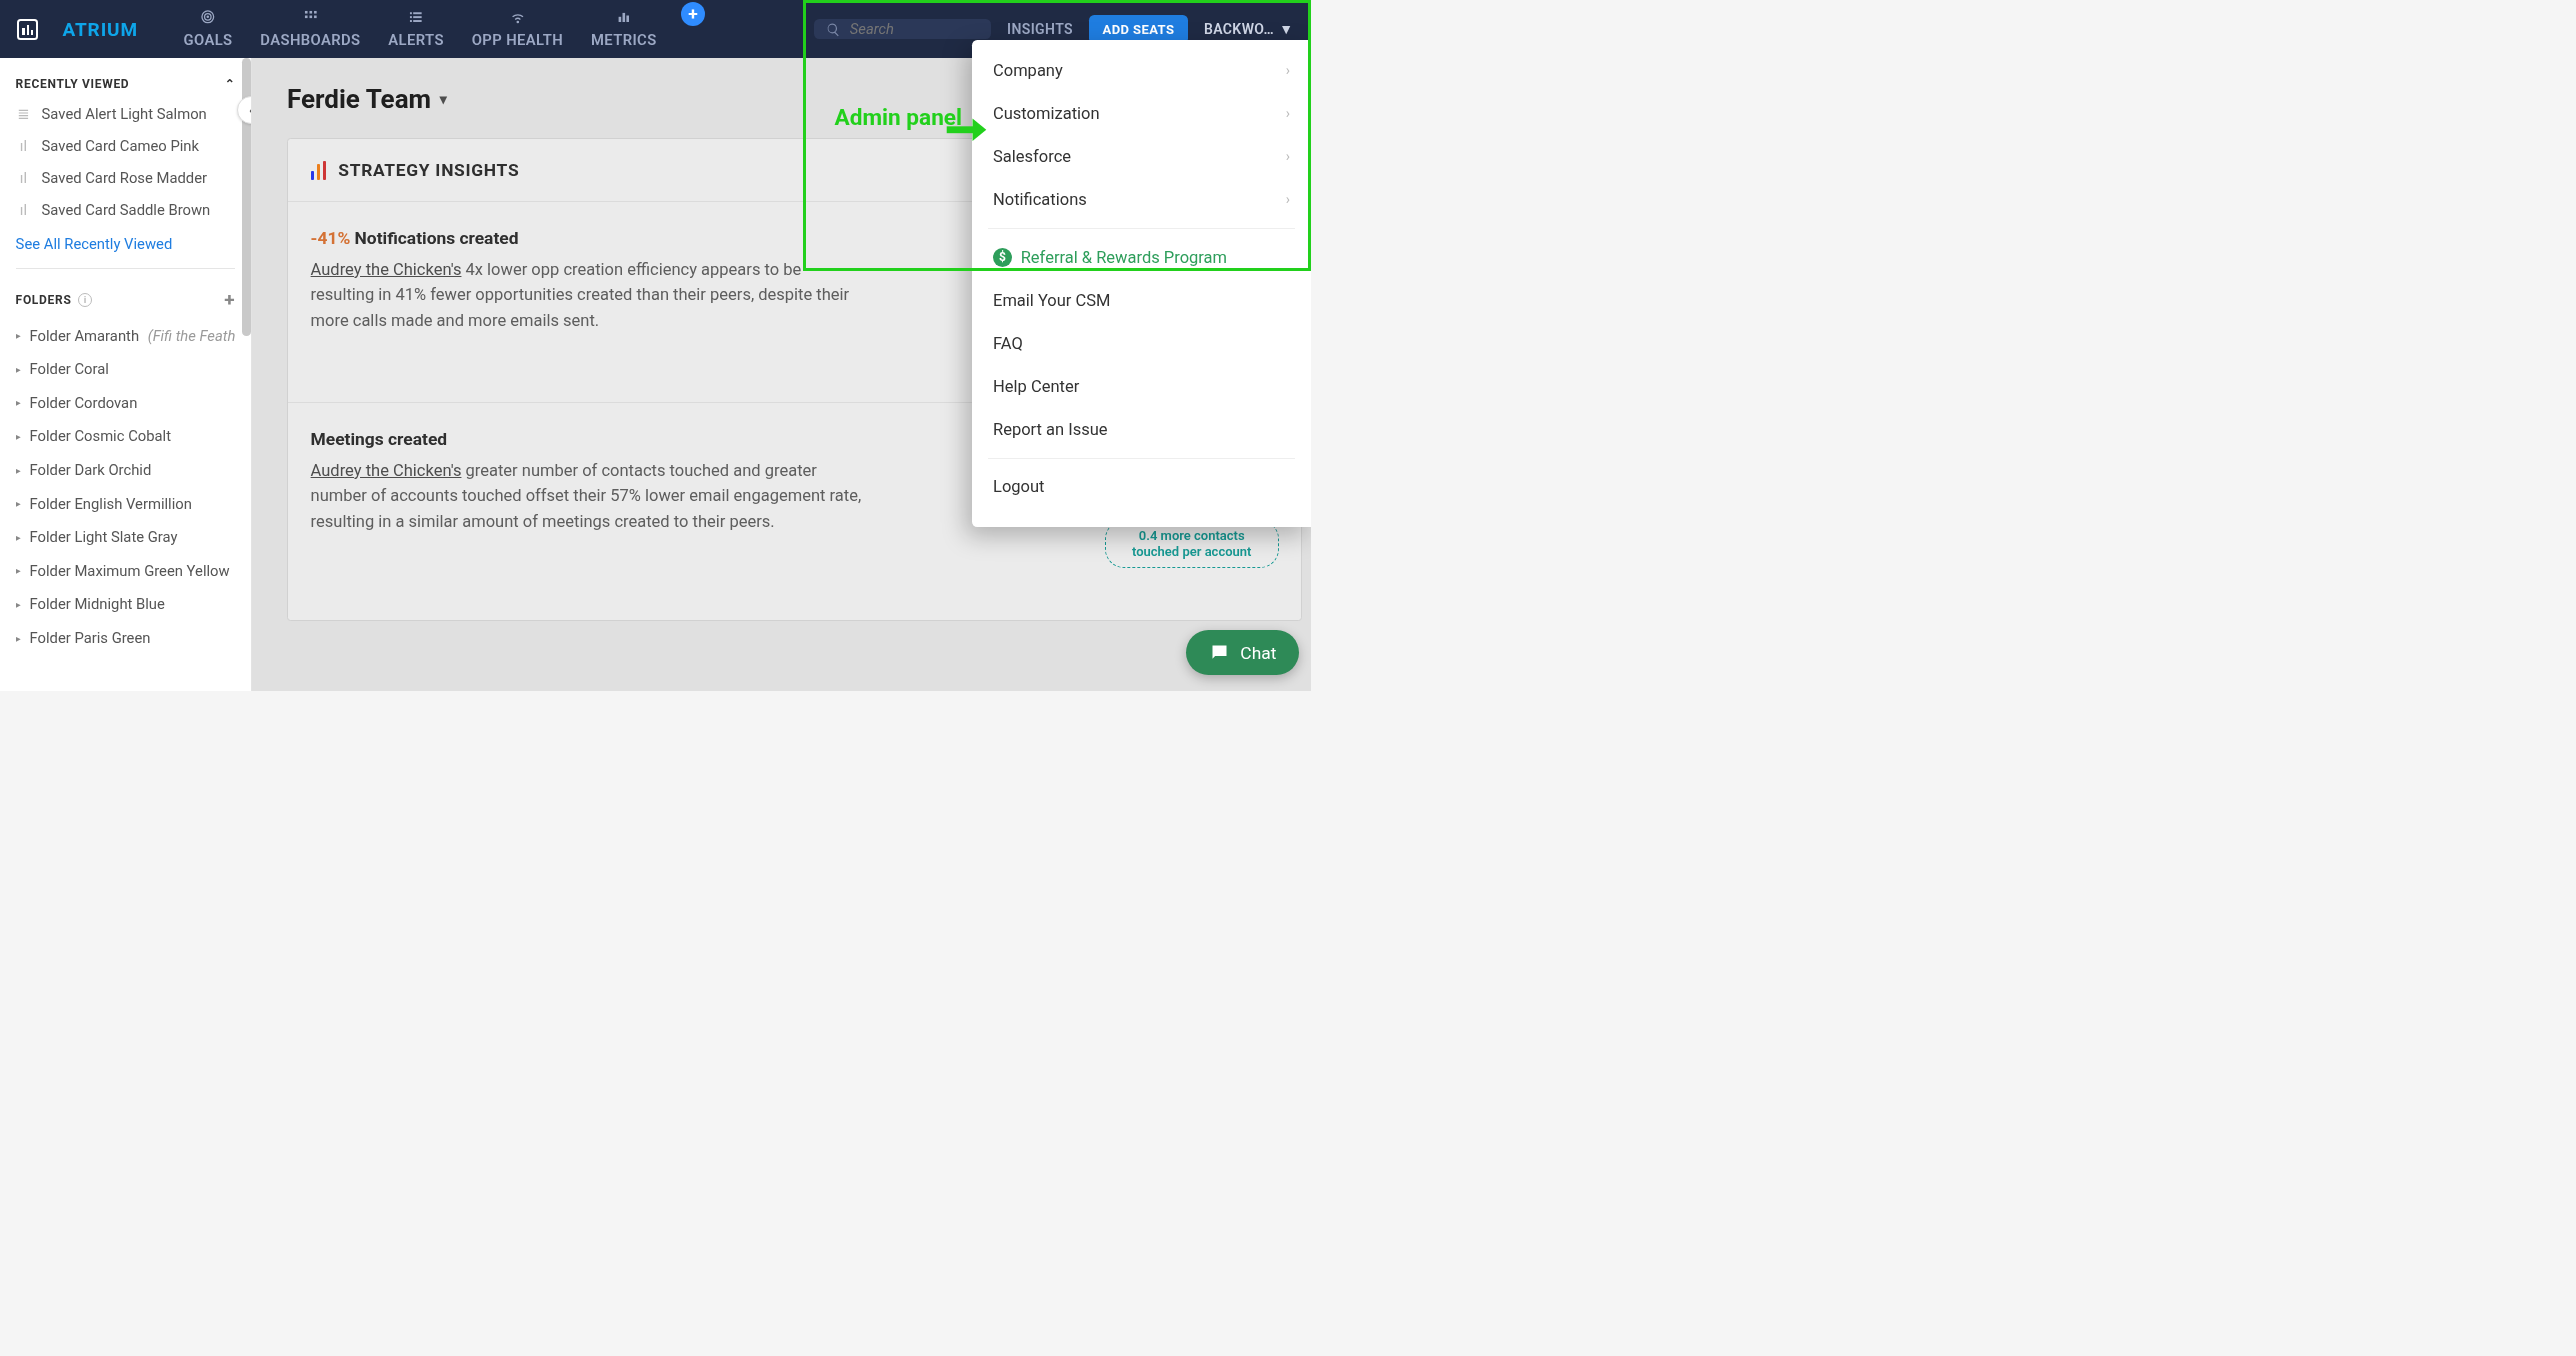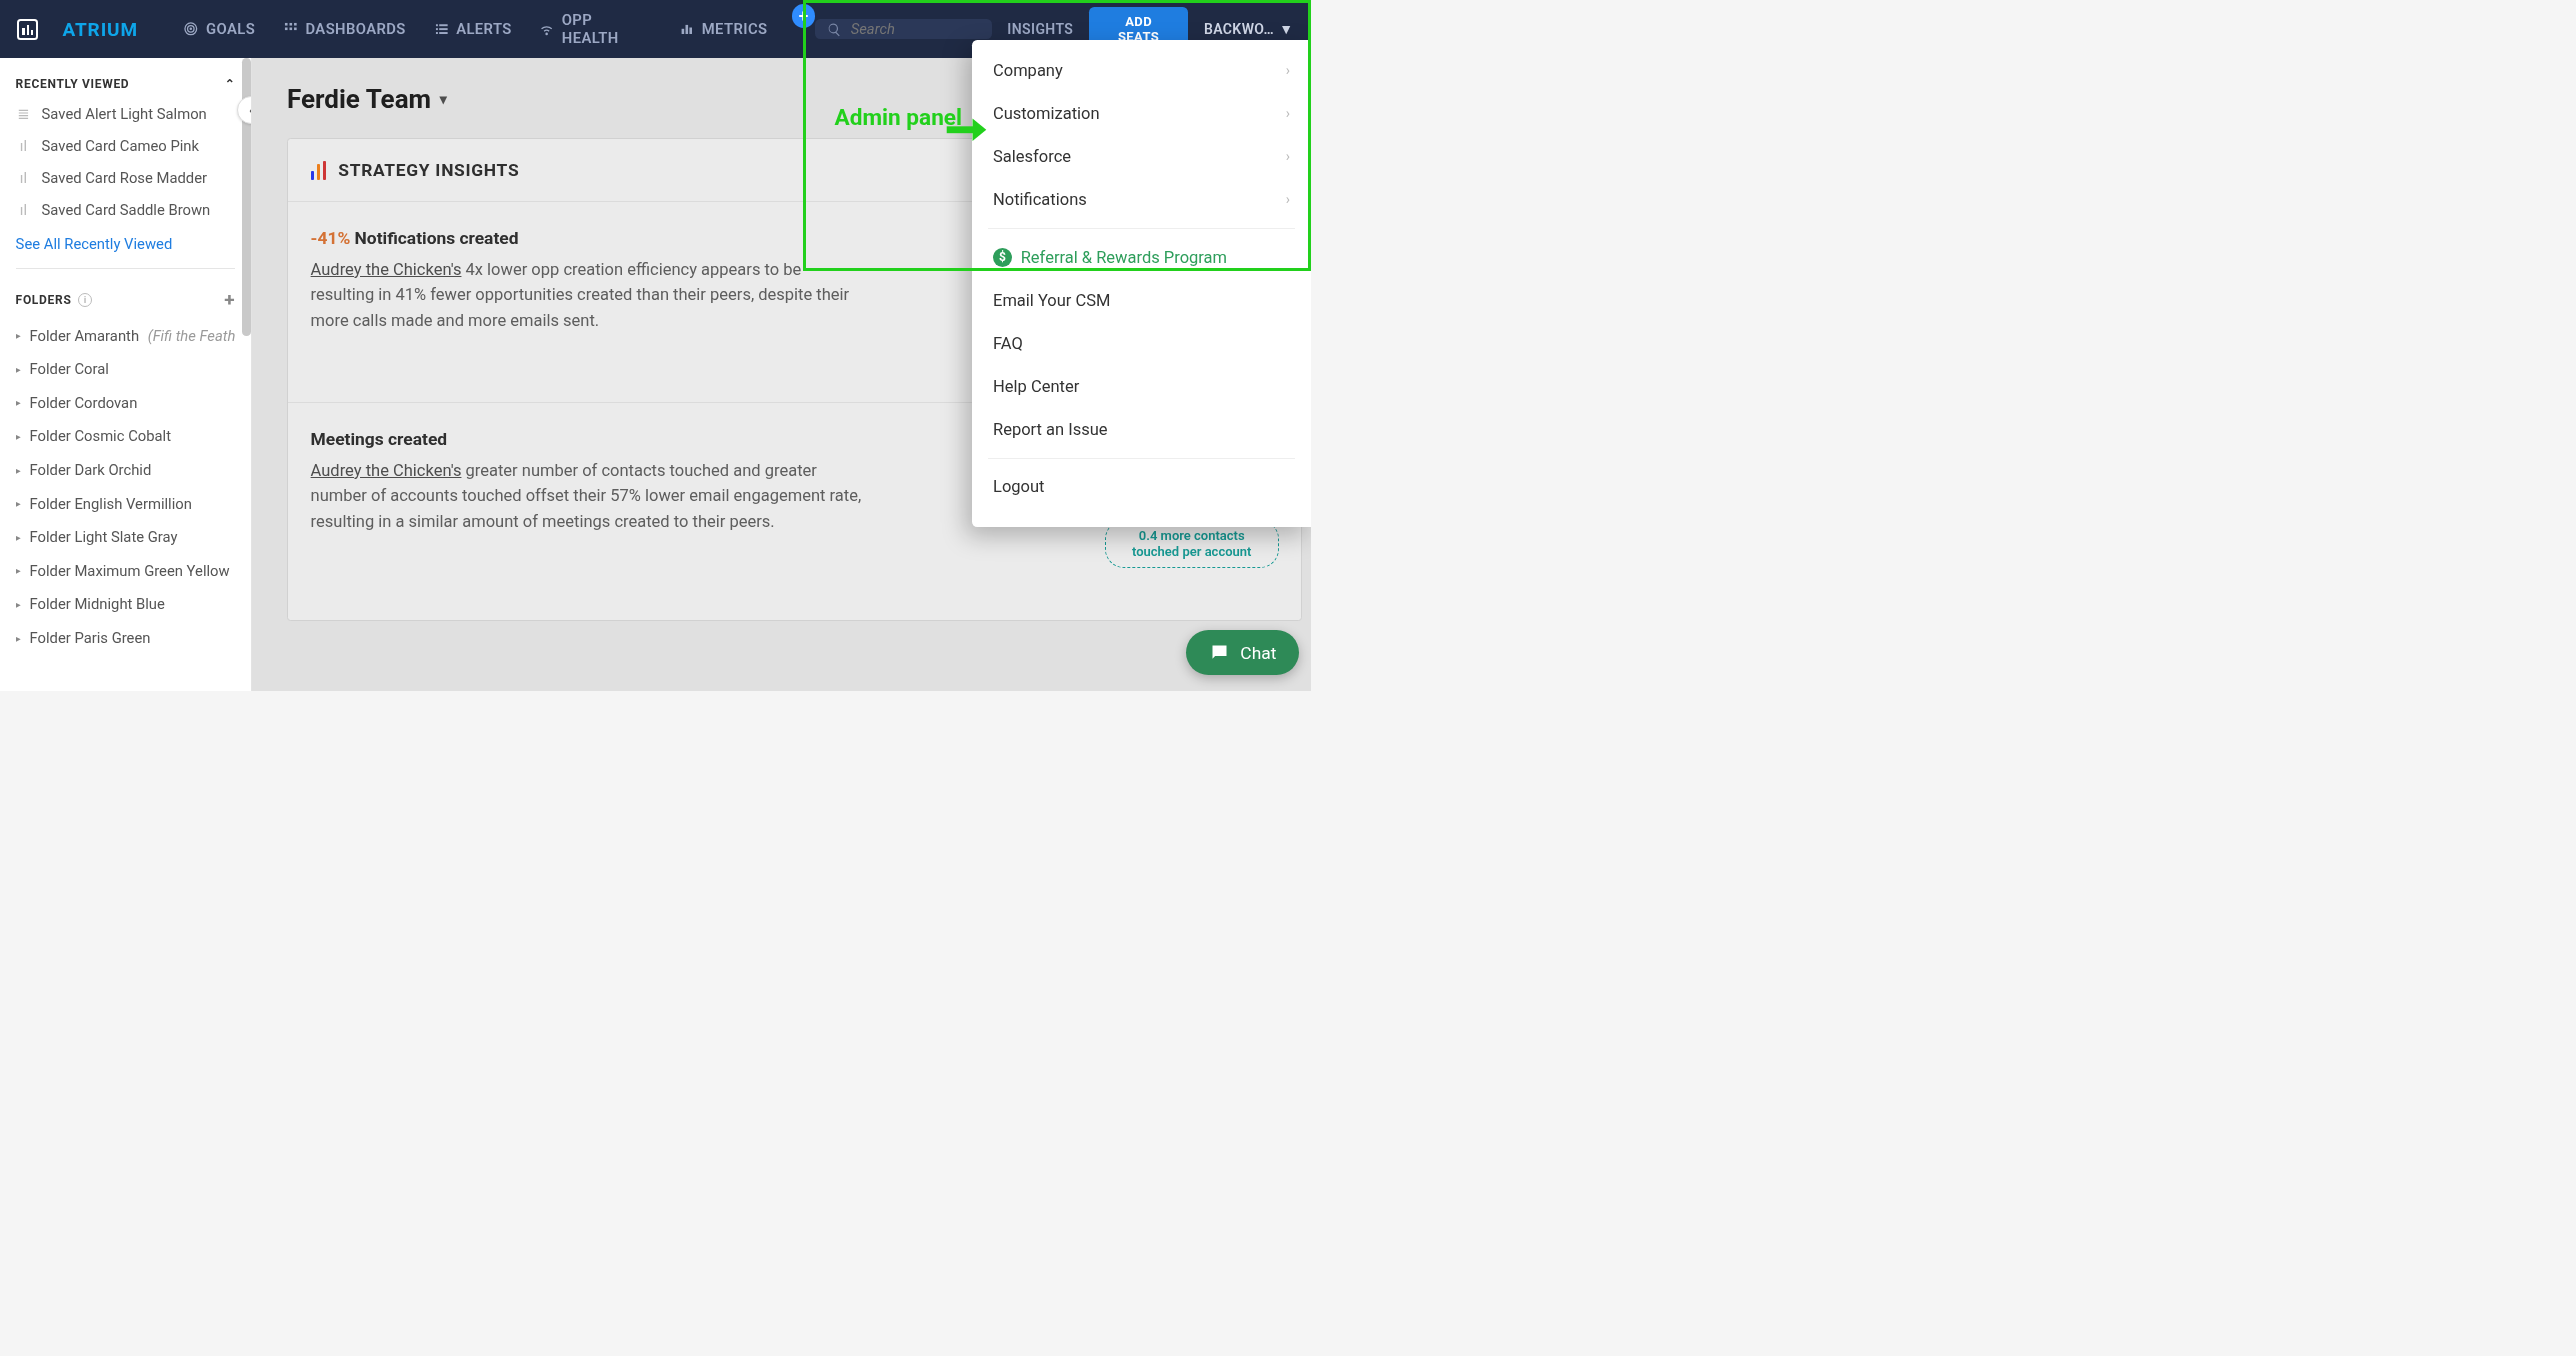--- a/index.html
+++ b/index.html
@@ -5,21 +5,21 @@
 * { margin:0; padding:0; box-sizing:border-box; font-family:-apple-system,BlinkMacSystemFont,'Segoe UI',Roboto,sans-serif; }
 body { background:#f5f5f5; color:#333; font-size:14px; overflow:hidden; width:1311px; height:691px; position:relative; }
 
 
 .topnav { height:58px; background:#1f2a44; display:flex; align-items:center; padding:0 17.4px; color:#9ca8c4; }
 .brand { display:flex; align-items:center; gap:24px; color:#0ea5e9; font-weight:700; font-size:19px; letter-spacing:0.9px; margin-right:35px;}
 .brand-icon { width:21px; height:21px; border:2.2px solid #fff; border-radius:3.5px; display:flex; align-items:flex-end; justify-content:center; gap:1.7px; padding-bottom:2.6px;}
 .brand-icon span{width:2.6px;background:#fff;}
 .brand-icon span:nth-child(1){height:7px;} .brand-icon span:nth-child(2){height:10.4px;} .brand-icon span:nth-child(3){height:5.2px;}
 .nav-items { display:flex; gap:7px; }
-.nav-item { display:flex; align-items:center; gap:7px; padding:7px 10.4px; color:#9ca8c4; font-weight:600; font-size:14.8px; letter-spacing:0.4px; cursor:pointer;}
+.nav-item { display:flex; align-items:center; gap:7px; padding:7px 10.4px; color:#9ca8c4; font-weight:600; font-size:14.8px; letter-spacing:0.4px; cursor:pointer;flex-direction:column;}
 .nav-item svg, .nav-item .dots{width:15.6px;height:15.6px;}
 .plus-btn { width:24px;height:24px;border-radius:50%;background:#2f8cff;color:#fff;display:flex;align-items:center;justify-content:center;font-size:17.4px;font-weight:700;margin-left:7px;cursor:pointer;}
 .nav-spacer{flex:1;}
 .search-wrap{display:flex;align-items:flex-end;background:#2b3858;border-radius:5.2px;padding:1px 12px;width:177px;margin-right:15.6px;}
 .search-wrap svg{width:17.4px;height:17.4px;fill:#7a87a6;margin-right:8.7px;}
 .search-wrap input{background:transparent;border:none;outline:none;color:#cfd6e6;font-style:italic;font-size:14.8px;width:100%;}
 .insights-link{color:#9ca8c4;font-weight:600;letter-spacing:0.4px;margin-right:15.6px;cursor:pointer;}
 .add-seats{background:#1f7de0;color:#fff;border:none;border-radius:5.2px;padding:7px 14px;font-weight:700;letter-spacing:0.4px;font-size:13px;cursor:pointer;margin-right:15.6px;}
 .user-dd{color:#cfd6e6;font-weight:600;letter-spacing:0.4px;display:flex;align-items:center;gap:5.2px;cursor:pointer;}
 

